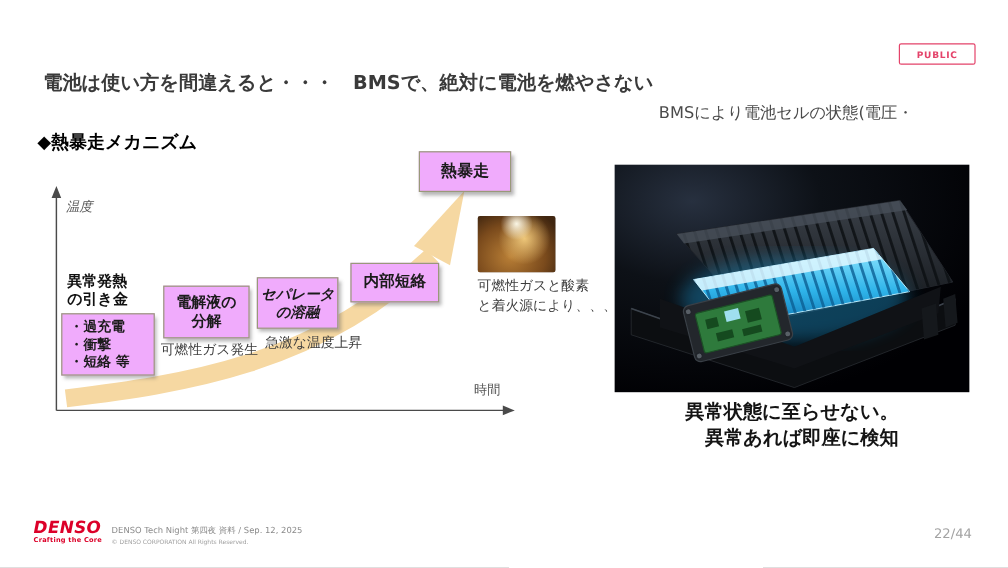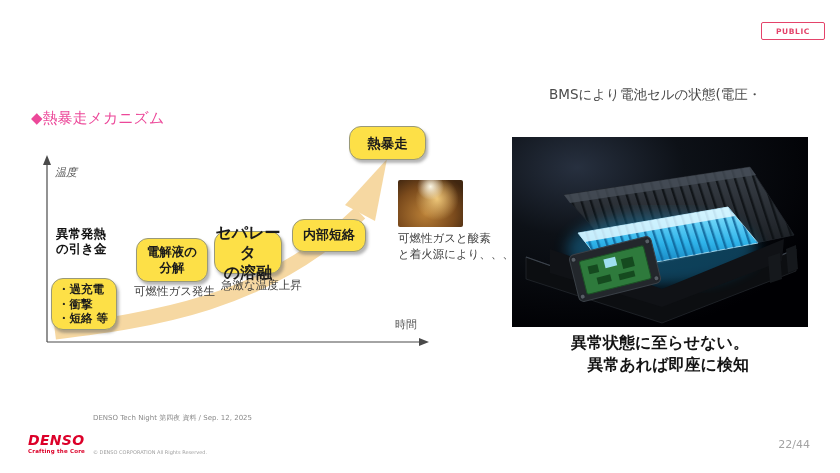--- a/index.html
+++ b/index.html
@@ -4,44 +4,44 @@
 <style>
   html,body{margin:0;padding:0;background:#c9c9c9;}
   .slide{
     position:relative;width:840px;height:473px;background:#ffffff;
     font-family:"DejaVu Sans","Liberation Sans",sans-serif;
     overflow:hidden;margin:0 auto;
   }
   
   .title{position:absolute;left:30px;top:15px;font-size:22px;font-weight:700;color:#2e2e2e;letter-spacing:.5px;}
   .public-badge{
-    position:absolute;left:749px;top:22px;width:62px;height:16px;
+    position:absolute;left:749px;top:36px;width:62px;height:16px;
     border:1.5px solid #e4436a;border-radius:2px;
     display:flex;align-items:center;justify-content:center;
-    font-size:7.5px;font-weight:700;color:#e4436a;letter-spacing:.6px;background:#fff;margin-left:12px;
+    font-size:7.5px;font-weight:700;color:#e4436a;letter-spacing:.6px;background:#fff;
   }
   .subtitle{position:absolute;left:36px;top:59px;font-size:16px;font-weight:700;color:#3a3a3a;white-space:nowrap;}
-  .section-heading{position:absolute;left:31px;top:109px;font-size:15px;font-weight:400;color:#ec4899;}
+  .section-heading{position:absolute;left:31px;top:109px;font-size:15px;font-weight:700;color:#000000;}
 
   
   .diagram{position:absolute;left:30px;top:125px;width:470px;height:232px;}
   .diagram svg.axes{position:absolute;left:0;top:0;width:470px;height:232px;}
   .axis-label{position:absolute;font-size:11px;color:#555;}
   .lbl-temp{left:25px;top:40px;font-style:italic;}
   .lbl-time{left:365px;top:192px;}
   .ybox{
-    position:absolute;background:#fde047;border:1px solid #99997a;border-radius:12px;
+    position:absolute;background:#f0abfc;border:1px solid #99997a;border-radius:0;
     box-shadow:2px 3px 3px rgba(90,90,90,.45);
     display:flex;flex-direction:column;align-items:center;justify-content:center;
-    font-weight:700;color:#1b1b1b;text-align:center;line-height:1.25;
+    font-weight:700;color:#1b1b1b;text-align:right;line-height:1.25;
   }
   .trigger-title{position:absolute;left:26px;top:101px;font-size:12.5px;font-weight:700;color:#111;line-height:1.2;}
-  .box-trigger{left:21px;top:136px;width:66px;height:52px;font-size:11.5px;align-items:flex-start;padding-left:6px;box-sizing:border-box;margin-top:17px;}
+  .box-trigger{left:21px;top:136px;width:78px;height:52px;font-size:11.5px;align-items:flex-start;padding-left:6px;box-sizing:border-box;}
   .box-step1{left:106px;top:113px;width:70px;height:42px;font-size:12.5px;}
-  .box-step2{left:184px;top:106px;width:66px;height:41px;font-size:16px;}
+  .box-step2{left:184px;top:106px;width:66px;height:41px;font-size:12px;font-style:italic;}
   .box-step3{left:262px;top:94px;width:72px;height:31px;font-size:13px;}
   .box-step4{left:319px;top:1px;width:75px;height:32px;font-size:13.5px;}
   .step-caption{position:absolute;font-size:11.5px;color:#3d3d3d;white-space:nowrap;}
   .cap1{left:104px;top:159px;}
   .cap2{left:191px;top:153px;}
   .fire-photo{
     position:absolute;left:368px;top:55px;width:65px;height:47px;border-radius:2px;
     background:
       radial-gradient(circle at 50% 14%, rgba(255,253,238,.95), rgba(255,253,238,0) 26%),
       radial-gradient(circle at 60% 40%, rgba(248,210,130,.9), rgba(248,210,130,0) 45%),
@@ -54,30 +54,31 @@
   .monitoring{position:absolute;left:549px;top:85px;width:300px;font-size:13.5px;color:#4a4a4a;line-height:1.35;}
   .battery-photo{position:absolute;left:512px;top:137px;width:296px;height:190px;}
   .battery-caption{position:absolute;left:512px;top:332px;width:296px;text-align:center;}
   .battery-caption .inner{display:inline-block;text-align:right;font-size:16px;font-weight:700;color:#141414;line-height:1.4;}
 
   
   .bottom-message{position:absolute;left:0;right:0;top:398px;text-align:center;font-size:19px;font-weight:700;color:#e60012;white-space:nowrap;}
   .logo{position:absolute;left:28px;top:433px;color:#dc0029;}
   .logo .mark{font-size:14px;font-weight:800;font-style:italic;letter-spacing:.3px;line-height:1;}
   .logo .tagline{font-size:5.5px;font-weight:600;margin-top:1px;letter-spacing:.2px;}
-  .doc-info{position:absolute;left:93px;top:413px;font-size:7px;color:#8a8a8a;text-align:right;}
+  .doc-info{position:absolute;left:93px;top:437px;font-size:7px;color:#8a8a8a;text-align:right;}
   .copyright{position:absolute;left:93px;top:449px;font-size:5px;color:#9f9f9f;}
   .page-number{position:absolute;right:30px;top:438px;font-size:11px;color:#a3a3a3;}
 </style>
 </head>
 <body>
 
 <div class="slide">
 
   <div class="public-badge">PUBLIC</div>
+  <div class="subtitle">電池は使い方を間違えると・・・　BMSで、絶対に電池を燃やさない</div>
   <div class="section-heading">◆熱暴走メカニズム</div>
 
   <div class="diagram">
     <svg class="axes" viewBox="0 0 470 232">
 
       <path d="M 25 207 C 120 195, 235 180, 330 88" fill="none" stroke="#f6d8a2" stroke-width="15"></path>
       <polygon points="357,34 345,96 315,80" fill="#f6d8a2"></polygon>
 
       <line x1="17" y1="37" x2="17" y2="217" stroke="#4a4a4a" stroke-width="1.2"></line>
       <polygon points="13,40 17,30 21,40" fill="#4a4a4a"></polygon>

